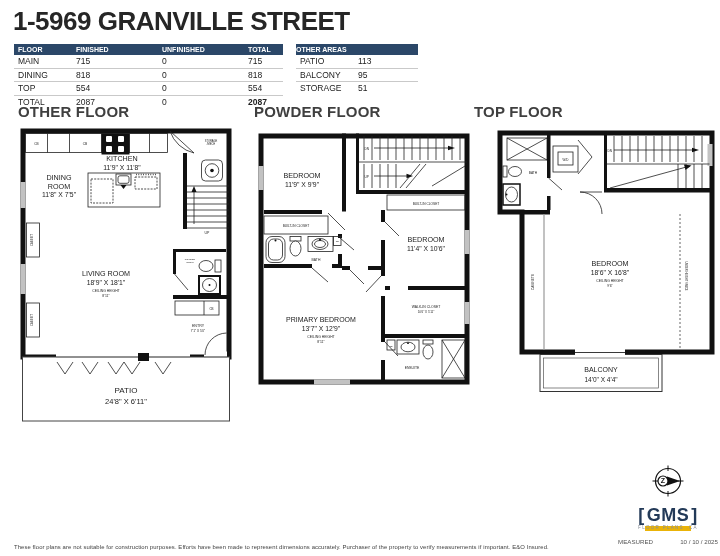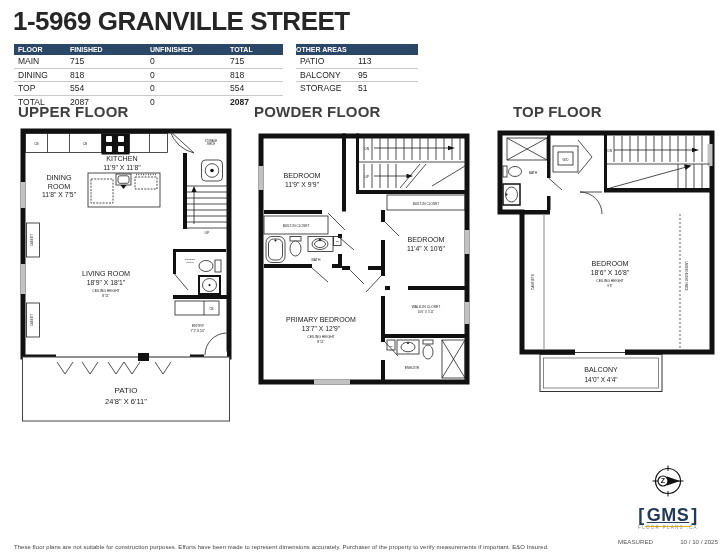--- a/index.html
+++ b/index.html
@@ -7,42 +7,42 @@
        font-family:"Liberation Sans",sans-serif;color:#222;}
   .abs{position:absolute;}
   
   .title{left:13px;top:6px;font-size:26px;font-weight:bold;letter-spacing:-0.5px;color:#262626;white-space:nowrap;text-align:center;}
   
   .tbl{font-size:8.5px;color:#222;}
   .tbl .hd{background:#2b4768;color:#fff;font-weight:bold;font-size:7px;height:11px;line-height:11px;}
   .trow{display:grid;height:12.5px;line-height:12.5px;border-bottom:1px solid #c9c9c9;}
   .trow.nob{border-bottom:none;}
   .t-left{left:14px;top:44px;width:269px;}
-  .t-left .trow{grid-template-columns:56px 80px 80px 53px;}
+  .t-left .trow{grid-template-columns:56px 80px 80px 53px;gap:6px;}
   .t-right{left:296px;top:44px;width:122px;}
   .t-right .trow{grid-template-columns:62px 60px;}
   .c0{text-align:left;padding-left:4px;}
   .cc{text-align:left;}
   .bold{font-weight:bold;}
   
   .fhead{font-size:15px;font-weight:bold;color:#3f3f3f;letter-spacing:0.2px;}
   
   svg.plan{position:absolute;}
   svg text{font-family:"Liberation Sans",sans-serif;fill:#1b1b1b;}
   .wall{fill:#ffffff;stroke:#111;stroke-width:5;}
   .thin{stroke:#222;stroke-width:0.8;fill:none;}
   .fix{stroke:#222;stroke-width:0.8;fill:#fff;}
   .blk{fill:#111;}
   .win{fill:#c2c2c2;}
   .gap{fill:#fff;}
   
   .disclaimer{left:14px;top:544px;font-size:5.9px;color:#3e3e3e;letter-spacing:0.1px;white-space:nowrap;}
   .logo-wrap{left:616px;top:464px;width:104px;text-align:center;}
   .gms-line{margin-top:2px;font-weight:bold;font-size:18px;color:#233a58;letter-spacing:0.5px;line-height:18px;}
-  .gms-core{border-bottom:1px solid #eab308;padding:0 2px 1px 2px;text-decoration:underline;}
+  .gms-core{border-bottom:5px solid #eab308;padding:0 2px 1px 2px;}
   .gms-sub{font-size:4.5px;color:#8a8f98;letter-spacing:1.3px;margin-top:1px;}
   .measured{margin-top:8px;display:flex;justify-content:space-between;font-size:6.2px;color:#555;padding:0 2px;}
 </style>
 </head>
 <body>
 
 <div class="abs title">1-5969 GRANVILLE STREET</div>
 
 <div class="abs tbl t-left">
   <div class="trow hd nob">
@@ -86,23 +86,23 @@
   <div class="trow">
     <div class="c0">BALCONY</div>
     <div class="cc">95</div>
   </div>
   <div class="trow nob">
     <div class="c0">STORAGE</div>
     <div class="cc">51</div>
   </div>
 </div>
 
-<div class="abs fhead" style="left:18px;top:103px;">UPPER FLOOR</div>
+<div class="abs fhead" style="left:18px;top:103px;">OTHER FLOOR</div>
 <div class="abs fhead" style="left:254px;top:103px;">POWDER FLOOR</div>
-<div class="abs fhead" style="left:513px;top:103px;">TOP FLOOR</div>
+<div class="abs fhead" style="left:474px;top:103px;">TOP FLOOR</div>
 
 <svg class="plan" style="left:18px;top:124px;" width="218" height="302" viewBox="0 0 218 302">
   <rect class="wall" x="5" y="7" width="206" height="226"></rect>
 
   <rect class="win" x="2.5" y="58" width="5" height="26"></rect>
   <rect class="win" x="2.5" y="140" width="5" height="30"></rect>
 
   <rect x="4.5" y="233" width="207" height="64" fill="#fff" stroke="#444" stroke-width="1"></rect>
 
   <rect class="gap" x="38" y="227.5" width="134" height="11"></rect>

